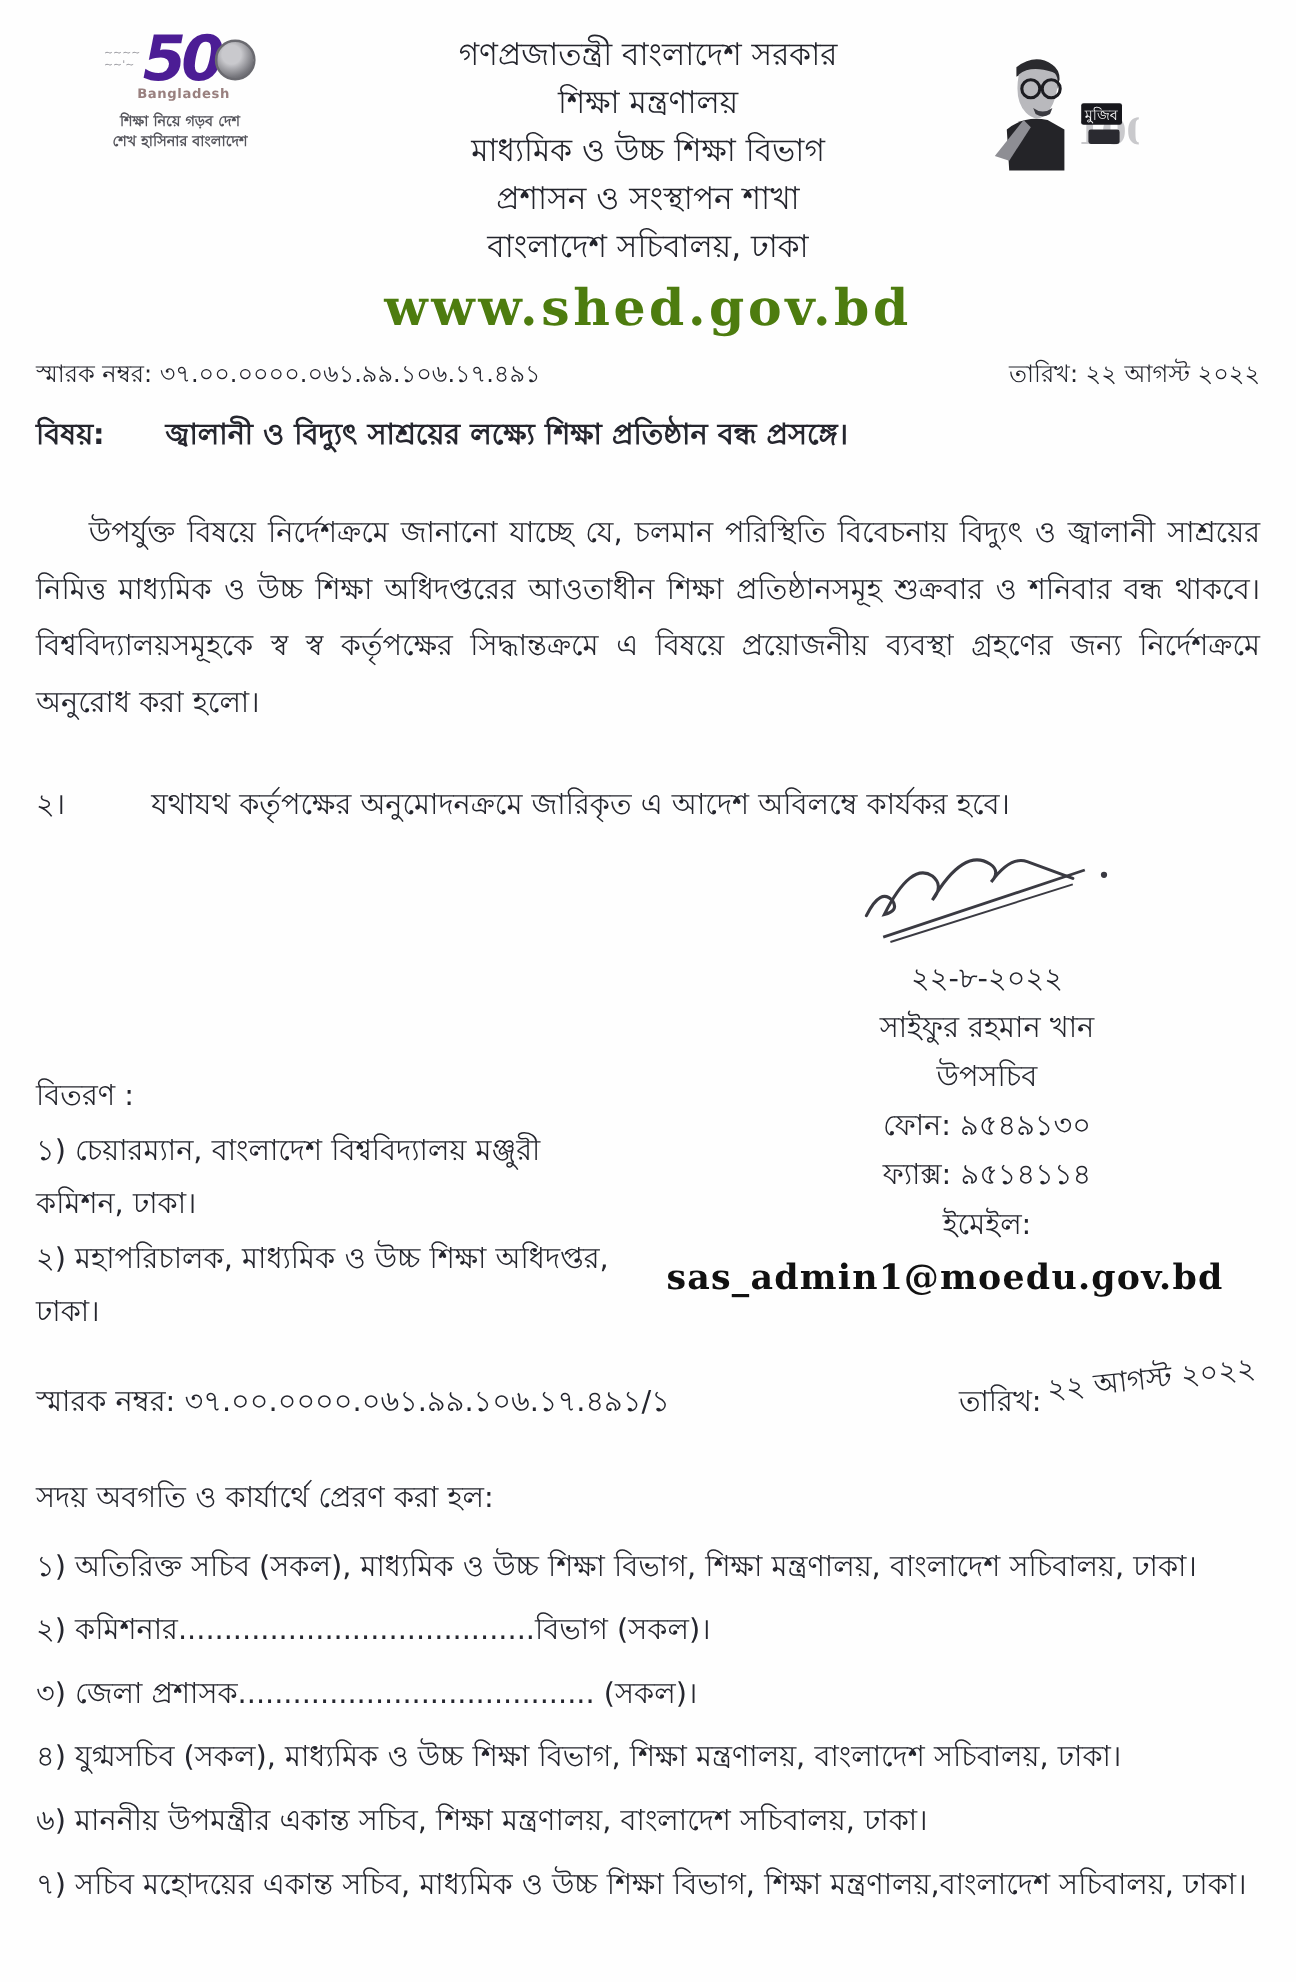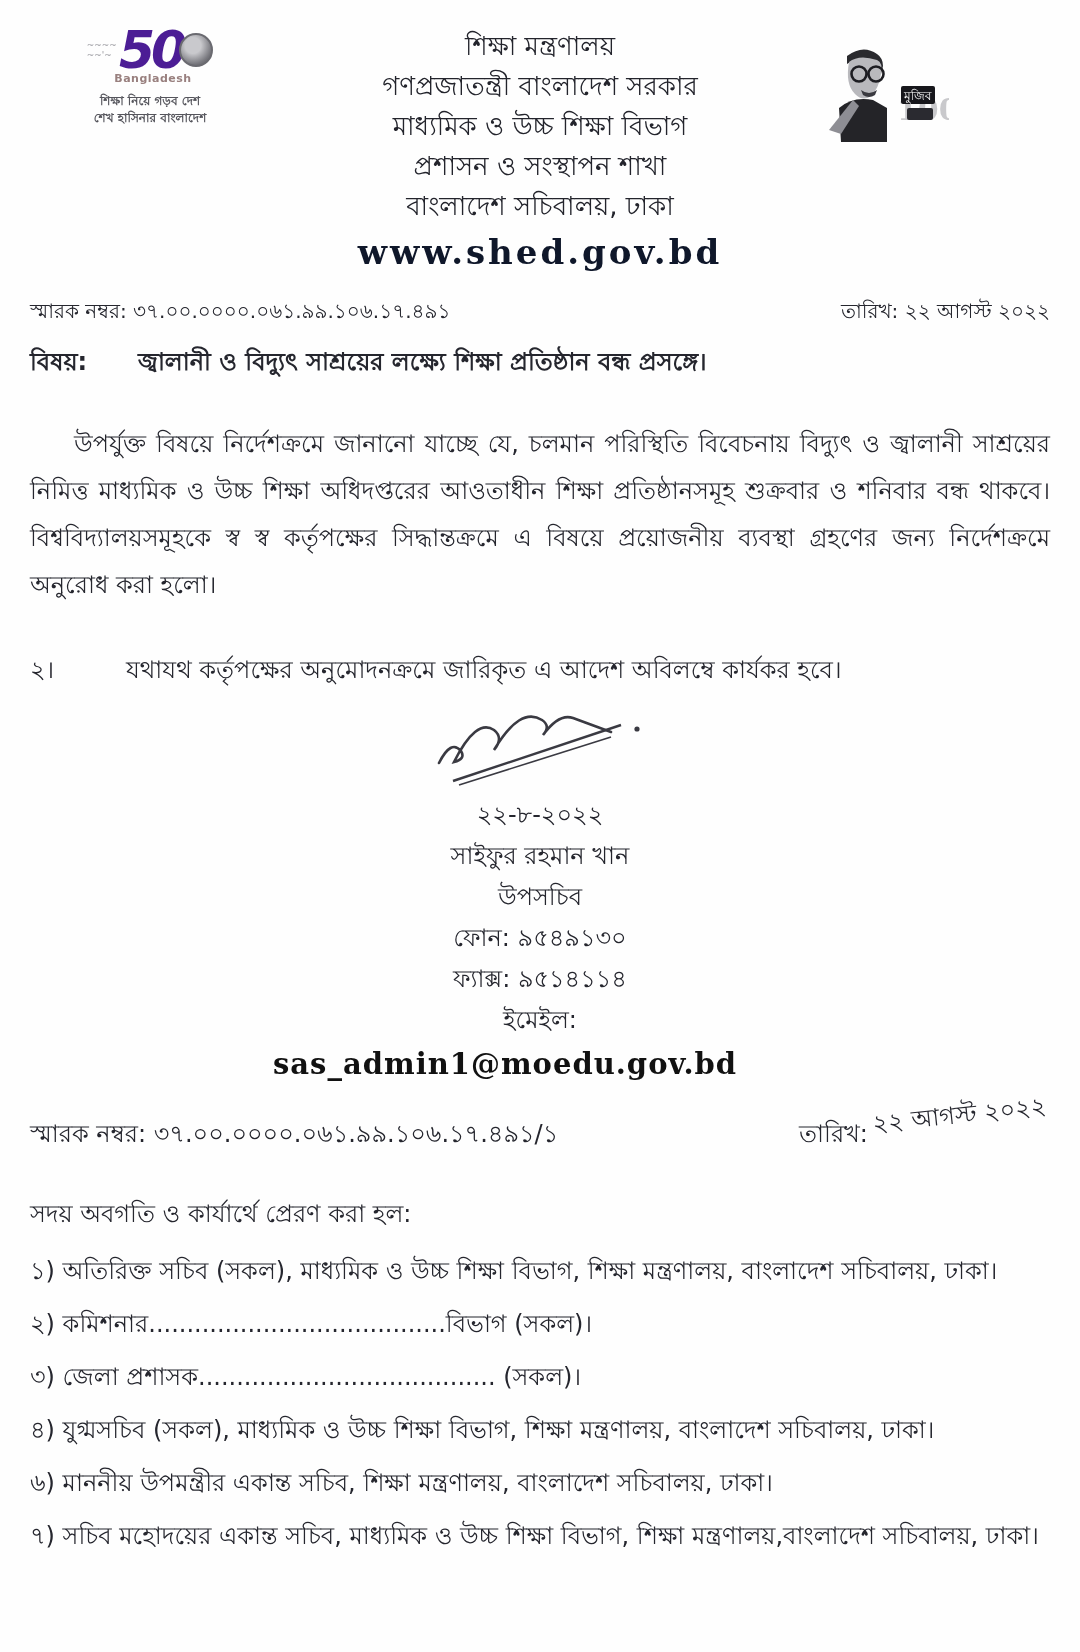--- a/index.html
+++ b/index.html
@@ -7,21 +7,21 @@
   body {
     height:1652px; overflow:hidden; background:#fefefe;
     font-family:"DejaVu Sans", sans-serif; color:#25262e;
   }
   .page { width:1080px; height:1652px; padding:16px 30px 0 30px; position:relative; }
 
   
   .header { position:relative; height:250px; }
   .header-center { width:620px; margin:0 auto; text-align:center; padding-top:10px; }
   .h-line { font-size:26px; line-height:40px; font-weight:500; color:#23242c; }
-  .website { font-size:34px; font-family:"DejaVu Serif", serif; letter-spacing:3px; margin-top:6px; color:#0f172a; font-weight:bold; }
+  .website { font-size:42px; font-family:"DejaVu Serif", serif; letter-spacing:3px; margin-top:6px; color:#4d7c0f; font-weight:bold; }
 
   .logo-left { position:absolute; left:40px; top:8px; width:160px; text-align:center; color:#6f6f74; }
   .l50-row { display:flex; align-items:center; justify-content:center; gap:2px; }
   .l50-scribble { font-size:9px; color:#9a9aa0; line-height:10px; text-align:left; }
   .l50-num { font-size:52px; font-weight:bold; font-style:italic; color:#4c1d95; letter-spacing:-4px; line-height:52px; }
   .l50-globe { width:34px; height:34px; border-radius:50%; background:radial-gradient(circle at 40% 35%, #c9c9cd 0 30%, #77777d 70%, #55555b); display:inline-block; margin-left:-6px; border:2px solid #6a6a70; }
   .l50-bd { font-size:11px; color:#99807f; font-weight:bold; letter-spacing:.5px; margin-top:-4px; text-align:center; padding-left:6px; }
   .l50-tag { font-size:12px; color:#55555c; font-weight:bold; line-height:17px; margin-top:8px; }
 
   .logo-right { position:absolute; right:101px; top:22px; width:140px; height:112px; }
@@ -65,22 +65,22 @@
         <span class="l50-globe"></span>
       </div>
       <div class="l50-bd">Bangladesh</div>
       <div class="l50-tag">
         <div>শিক্ষা নিয়ে গড়ব দেশ</div>
         <div>শেখ হাসিনার বাংলাদেশ</div>
       </div>
     </div>
 
     <div class="header-center">
+      <div class="h-line">গণপ্রজাতন্ত্রী বাংলাদেশ সরকার</div>
       <div class="h-line">শিক্ষা মন্ত্রণালয়</div>
-      <div class="h-line">গণপ্রজাতন্ত্রী বাংলাদেশ সরকার</div>
       <div class="h-line">মাধ্যমিক ও উচ্চ শিক্ষা বিভাগ</div>
       <div class="h-line">প্রশাসন ও সংস্থাপন শাখা</div>
       <div class="h-line">বাংলাদেশ সচিবালয়, ঢাকা</div>
       <div class="website">www.shed.gov.bd</div>
     </div>
 
     <div class="logo-right">
       <svg width="140" height="112" viewBox="0 0 140 112">
 
         <text x="88" y="82" font-size="30" fill="#c9c9cc" font-family="DejaVu Serif, serif" font-weight="bold">100</text>
@@ -116,20 +116,25 @@
   </div>
 
   <div class="body-p1">উপর্যুক্ত বিষয়ে নির্দেশক্রমে জানানো যাচ্ছে যে, চলমান পরিস্থিতি বিবেচনায় বিদ্যুৎ ও জ্বালানী সাশ্রয়ের নিমিত্ত মাধ্যমিক ও উচ্চ শিক্ষা অধিদপ্তরের আওতাধীন শিক্ষা প্রতিষ্ঠানসমূহ শুক্রবার ও শনিবার বন্ধ থাকবে। বিশ্ববিদ্যালয়সমূহকে স্ব স্ব কর্তৃপক্ষের সিদ্ধান্তক্রমে এ বিষয়ে প্রয়োজনীয় ব্যবস্থা গ্রহণের জন্য নির্দেশক্রমে অনুরোধ করা হলো।</div>
 
   <div class="para2">
     <span class="para2-num">২।</span>
     <span>যথাযথ কর্তৃপক্ষের অনুমোদনক্রমে জারিকৃত এ আদেশ অবিলম্বে কার্যকর হবে।</span>
   </div>
 
   <div class="two-col">
+    <div class="col-left">
+      <div>বিতরণ :</div>
+      <div class="dist-item">১) চেয়ারম্যান, বাংলাদেশ বিশ্ববিদ্যালয় মঞ্জুরী কমিশন, ঢাকা।</div>
+      <div class="dist-item">২) মহাপরিচালক, মাধ্যমিক ও উচ্চ শিক্ষা অধিদপ্তর, ঢাকা।</div>
+    </div>
 
     <div class="col-right">
       <svg class="sig-svg" width="230" height="98" viewBox="0 0 230 98">
         <path d="M14,66 q12,-24 22,-12 q5,8 -7,11 q22,-44 40,-32 q10,8 0,20 q26,-44 48,-30 q9,6 1,15 q16,-22 30,-17 l38,14" fill="none" stroke="#3a3a42" stroke-width="2.6" stroke-linecap="round"></path>
         <path d="M28,84 L196,28" fill="none" stroke="#3a3a42" stroke-width="2.4"></path>
         <path d="M34,88 L186,40" fill="none" stroke="#3a3a42" stroke-width="1.6"></path>
         <circle cx="212" cy="32" r="2.6" fill="#3a3a42"></circle>
       </svg>
       <div class="sig-line">২২-৮-২০২২</div>
       <div class="sig-line">সাইফুর রহমান খান</div>

